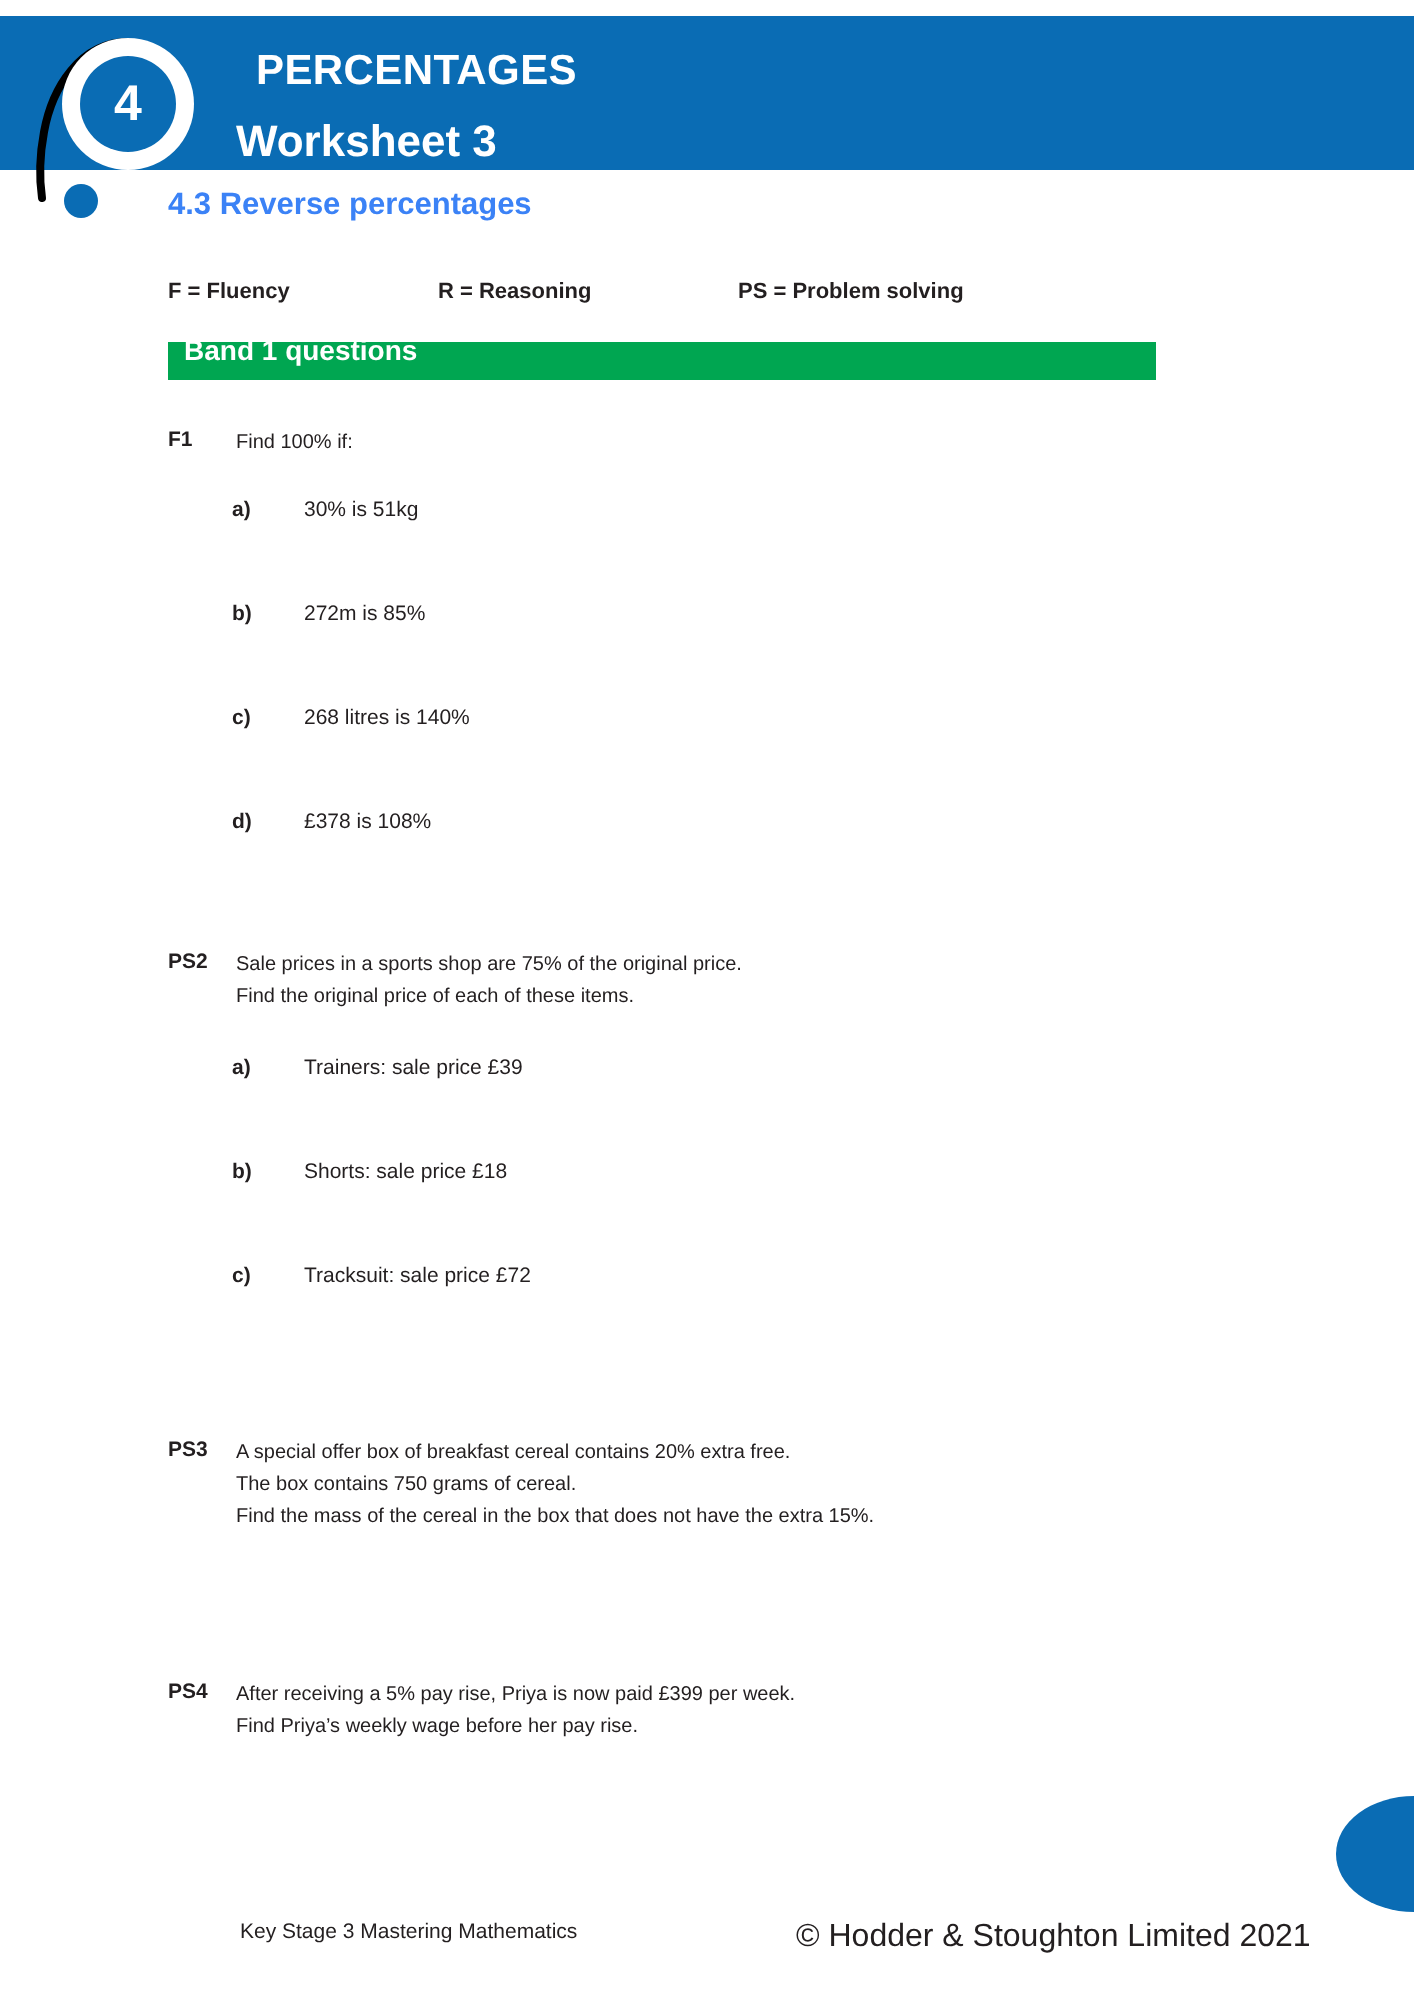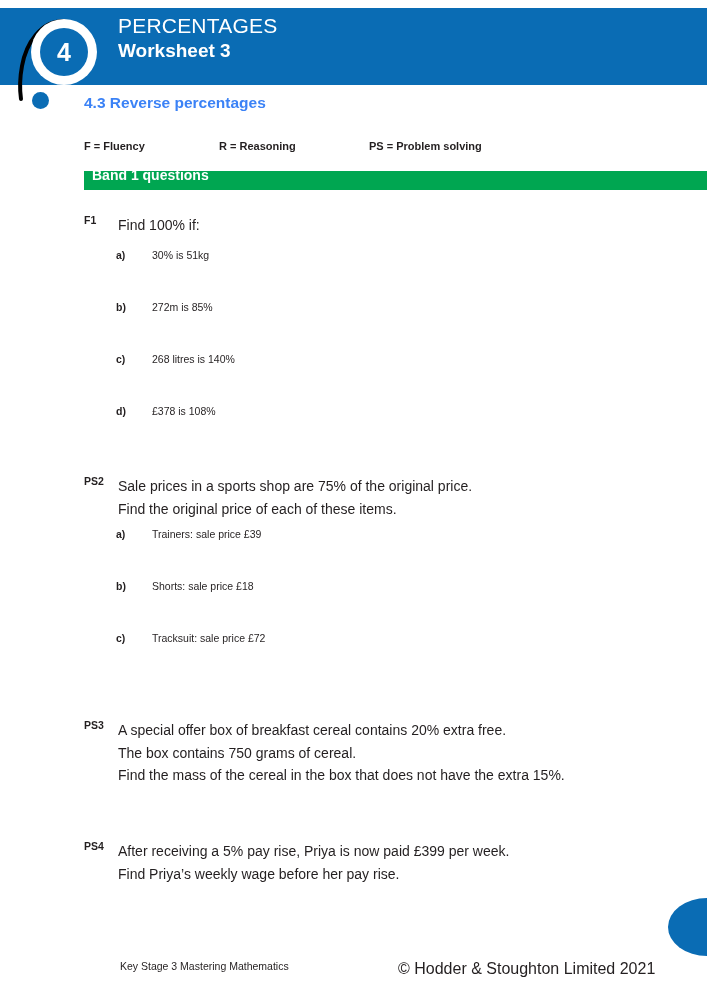--- a/index.html
+++ b/index.html
@@ -27,26 +27,26 @@
   }
   .header-titles {
     position: absolute;
     left: 118px;
     top: 14px;
     color: #ffffff;
     line-height: 1.14;
   }
   .header-main-title {
     font-size: 21px;
-    font-weight: normal;
+    font-weight: bold;
     letter-spacing: 0.2px;
-    margin: 0;
+    margin: 10px;
   }
   .header-sub-title {
-    font-size: 19px;
+    font-size: 22px;
     font-weight: bold;
     margin: 2px 0 0 0;
   }
 
   
   .logo-wrap {
     position: absolute;
     left: 0;
     top: 0;
     width: 130px;
@@ -121,21 +121,21 @@
   }
   .key-item.k0 { left: 0px; }
   .key-item.k1 { left: 135px; }
   .key-item.k2 { left: 285px; }
 
   
   .band-heading {
     position: absolute;
     left: 84px;
     top: 171px;
-    width: 623px;
+    width: 494px;
     height: 19px;
     background: #00a651;
     overflow: hidden;
   }
   .band-heading-label {
     position: absolute;
     left: 8px;
     top: -4px;
     font-size: 14px;
     font-weight: bold;
@@ -155,21 +155,21 @@
     top: 0;
     font-size: 10.5px;
     font-weight: bold;
     color: #231f20;
     white-space: nowrap;
   }
   .q-body {
     position: absolute;
     left: 34px;
     top: 0;
-    font-size: 14px;
+    font-size: 10px;
     line-height: 1.62;
     color: #231f20;
   }
   .q-body .q-line {
     white-space: nowrap;
   }
 
   .subpart {
     position: absolute;
     left: 116px;

